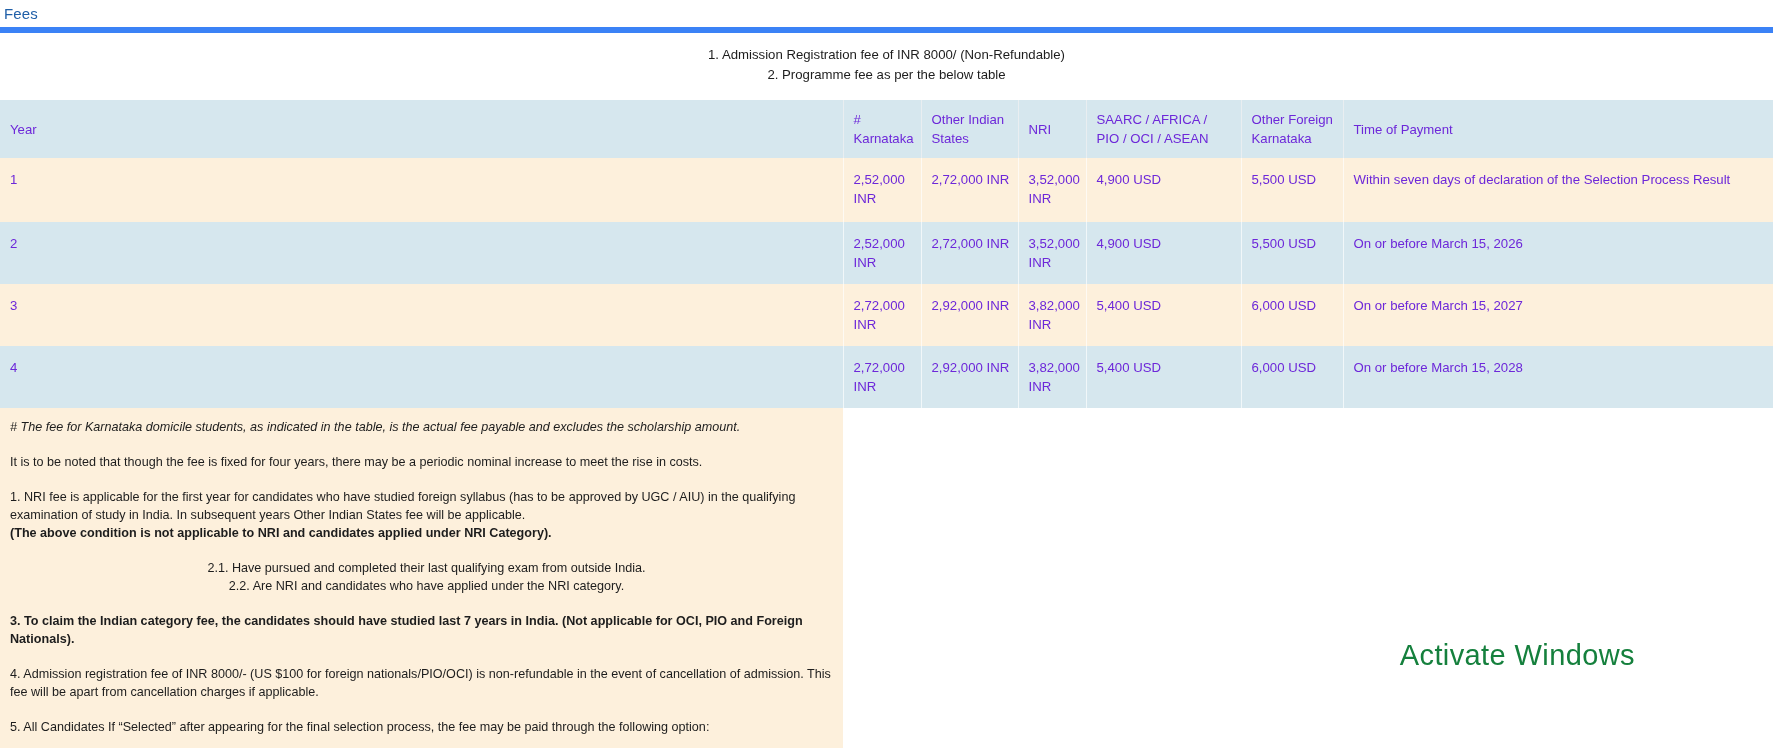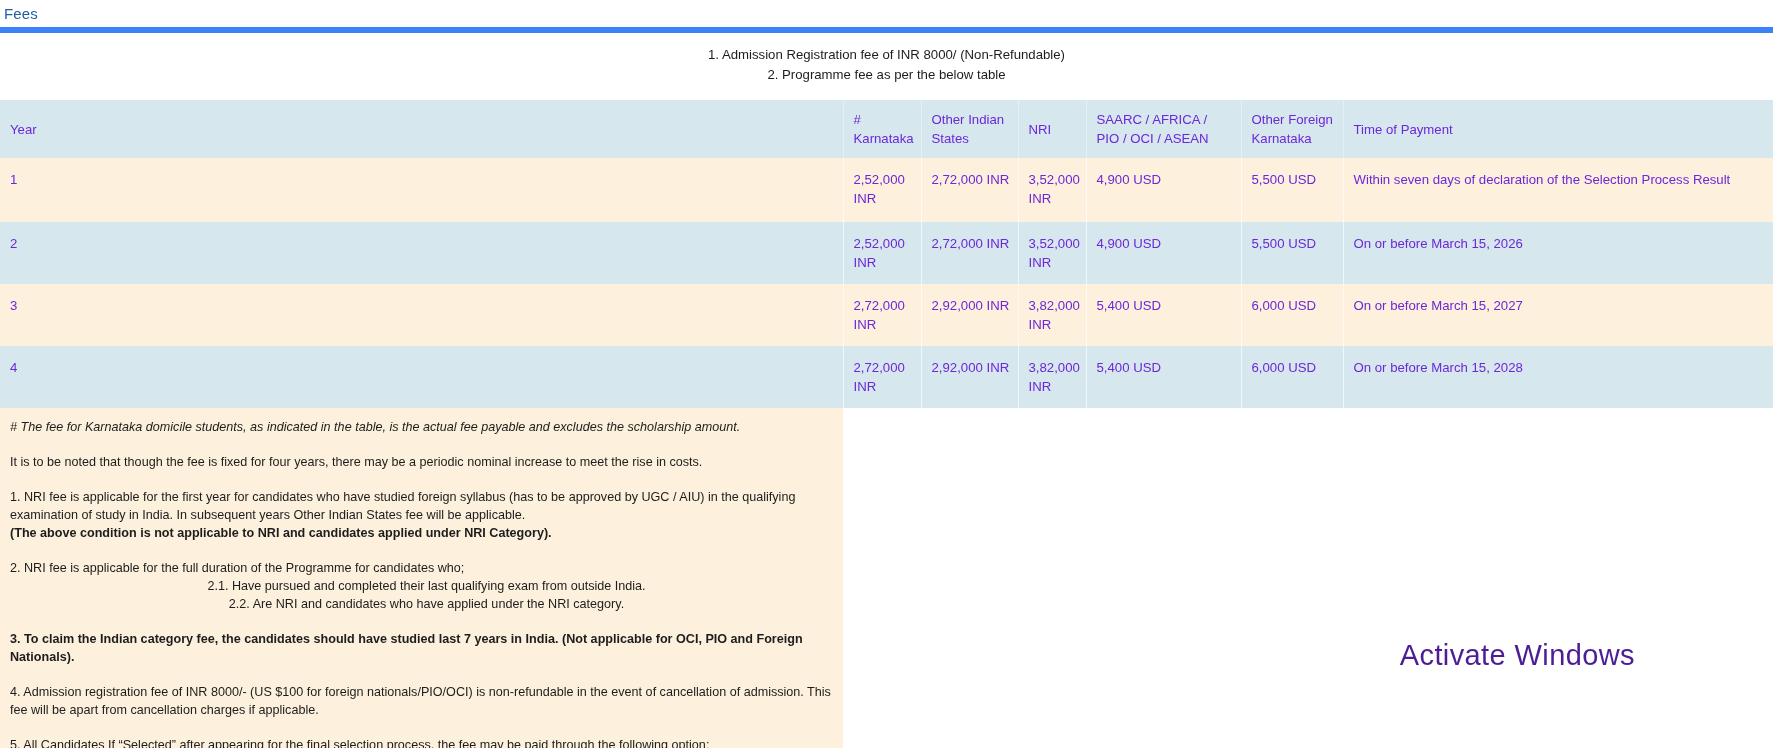--- a/index.html
+++ b/index.html
@@ -96,21 +96,21 @@
   .notes .italic { font-style: italic; }
   .notes .bold { font-weight: bold; }
   .notes .sub { padding-left: 12px; text-align: center; }
   .notes .ln { display: block; }
 
   
   .watermark {
     position: absolute;
     right: 138px;
     bottom: 76px;
-    color: #4c1d95;
+    color: #15803d;
     font-size: 29px;
     letter-spacing: .4px;
     pointer-events: none;
     user-select: none;
   }
 </style>
 </head>
 <body>
 
 <div id="page">
@@ -188,21 +188,20 @@
   </div>
 
   <div class="notes">
     <p class="note italic"># The fee for Karnataka domicile students, as indicated in the table, is the actual fee payable and excludes the scholarship amount.</p>
     <p class="note">It is to be noted that though the fee is fixed for four years, there may be a periodic nominal increase to meet the rise in costs.</p>
     <p class="note">
       <span class="ln">1. NRI fee is applicable for the first year for candidates who have studied foreign syllabus (has to be approved by UGC / AIU) in the qualifying examination of study in India. In subsequent years Other Indian States fee will be applicable.</span>
       <span class="ln bold">(The above condition is not applicable to NRI and candidates applied under NRI Category).</span>
     </p>
     <p class="note">
-      <span class="ln">2. NRI fee is applicable for the full duration of the Programme for candidates who;</span>
       <span class="ln sub">2.1. Have pursued and completed their last qualifying exam from outside India.</span>
       <span class="ln sub">2.2. Are NRI and candidates who have applied under the NRI category.</span>
     </p>
     <p class="note bold">3. To claim the Indian category fee, the candidates should have studied last 7 years in India. (Not applicable for OCI, PIO and Foreign Nationals).</p>
     <p class="note">4. Admission registration fee of INR 8000/- (US $100 for foreign nationals/PIO/OCI) is non-refundable in the event of cancellation of admission. This fee will be apart from cancellation charges if applicable.</p>
     <p class="note">
       <span class="ln">5. All Candidates If “Selected” after appearing for the final selection process, the fee may be paid through the following option:</span>
 
     </p>
   </div>

